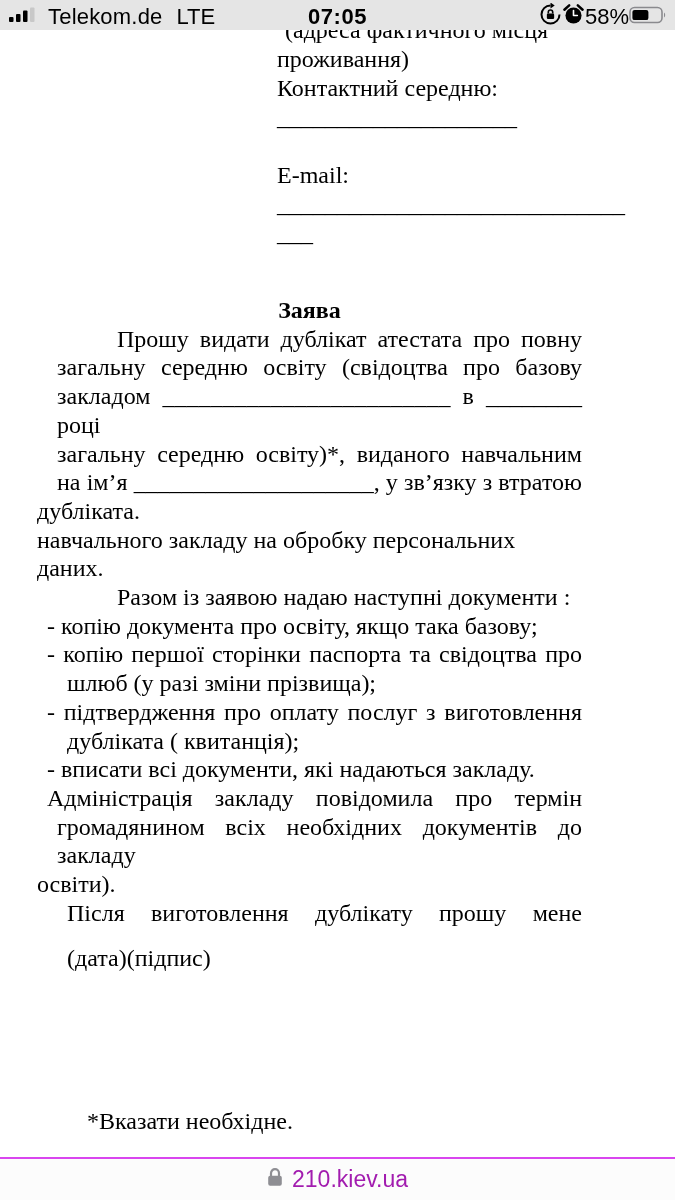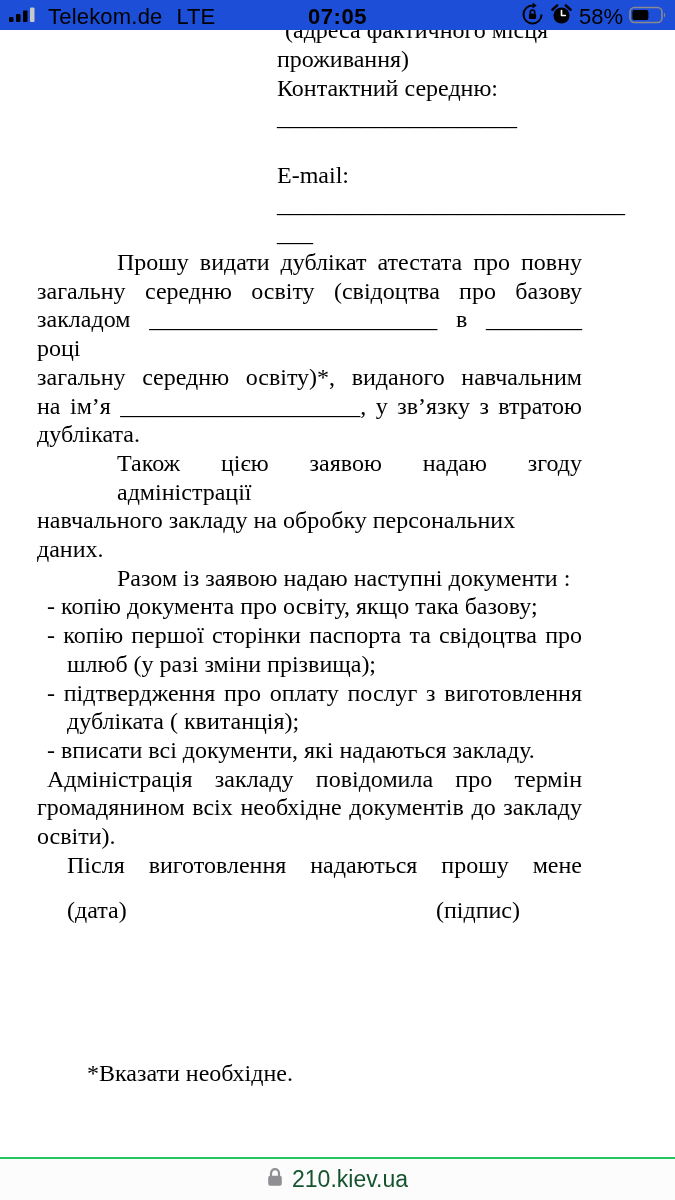--- a/index.html
+++ b/index.html
@@ -5,52 +5,52 @@
   html,body{margin:0;padding:0;}
   body{
     width:675px;height:1200px;position:relative;overflow:hidden;
     background:#ffffff;
     font-family:"Liberation Serif", serif;
     color:#000;
   }
   
   #statusbar{
     position:absolute;top:0;left:0;width:675px;height:30px;
-    background:#1d4ed8;z-index:10;
+    background:#e5e5e5;z-index:10;
     font-family:"Liberation Sans", sans-serif;
   }
   .sb-left{position:absolute;left:8px;top:4px;display:flex;align-items:center;}
   .sb-carrier{font-size:22px;margin-left:6px;letter-spacing:0.2px;}
   .sb-network{font-size:22px;margin-left:14px;}
   .sb-time{position:absolute;left:50%;top:4px;transform:translateX(-50%);
     font-size:22px;font-weight:600;letter-spacing:0.5px;}
-  .sb-right{position:absolute;right:6px;top:3px;display:flex;align-items:center;gap:6px;}
+  .sb-right{position:absolute;right:6px;top:3px;display:flex;align-items:center;}
   .sb-percent{font-size:22px;}
   
   #doc{position:absolute;top:16px;left:0;width:622px;
     padding-left:37px;padding-right:40px;box-sizing:border-box;
     font-size:24px;z-index:1;}
   #top-block{margin-left:240px;}
   .tl{height:29px;line-height:29px;white-space:nowrap;}
   .tl:first-child{text-indent:8px;}
   #doc-title{margin-top:48px;text-align:center;font-weight:bold;line-height:28.7px;}
   .bl{line-height:28.7px;min-height:28.7px;}
-  .j{text-align:justify;text-align-last:justify;}
+  .j{text-align:justify;text-align-last:justify;margin-left:20px;}
   .ind{margin-left:80px;}
   .dash{margin-left:10px;}
   .cont{margin-left:30px;}
-  #sig-row{margin-top:17px;display:flex;justify-content:space-between;
+  #sig-row{margin-top:17px;display:flex;justify-content:flex-start;
     padding-left:30px;padding-right:62px;line-height:28.7px;}
   #footnote{margin-top:134px;margin-left:50px;line-height:28.7px;}
   
   #urlbar{
     position:absolute;left:0;bottom:0;width:675px;height:41px;
-    background:#fcfcfc;border-top:2px solid #22c55e;z-index:10;
+    background:#fcfcfc;border-top:2px solid #d946ef;z-index:10;
     display:flex;align-items:center;justify-content:center;gap:9px;
-    font-family:"Liberation Sans", sans-serif;font-size:23px;color:#14532d;
+    font-family:"Liberation Sans", sans-serif;font-size:23px;color:#a21caf;
   }
 </style>
 </head>
 <body>
 
 <div id="statusbar">
   <div class="sb-left">
     <span>
       <svg width="34" height="18" viewBox="0 0 34 18">
         <rect x="1" y="11" width="4.5" height="5" rx="1" fill="#000"></rect>
@@ -95,40 +95,40 @@
   <div id="top-block">
       <div class="tl">(адреса фактичного місця</div>
       <div class="tl">проживання)</div>
       <div class="tl">Контактний середню:</div>
       <div class="tl">____________________</div>
       <div class="tl">&nbsp;</div>
       <div class="tl">E-mail:</div>
       <div class="tl">_____________________________</div>
       <div class="tl">___</div>
     </div>
+  <div id="doc-title">Заява</div>
   <div id="body-lines">
       <div class="bl ind j">Прошу видати дублікат атестата про повну</div>
       <div class="bl j">загальну середню освіту (свідоцтва про базову</div>
       <div class="bl j">закладом ________________________ в ________ році</div>
       <div class="bl j">загальну середню освіту)*, виданого навчальним</div>
       <div class="bl j">на ім’я ____________________, у зв’язку з втратою</div>
       <div class="bl">дубліката.</div>
-      <div class="bl ind j">Також цією заявою надаю згоду адміністрації</div>
       <div class="bl">навчального закладу на обробку персональних даних.</div>
       <div class="bl ind">Разом із заявою надаю наступні документи :</div>
       <div class="bl dash">- копію документа про освіту, якщо така базову;</div>
       <div class="bl dash j">- копію першої сторінки паспорта та свідоцтва про</div>
       <div class="bl cont">шлюб (у разі зміни прізвища);</div>
       <div class="bl dash j">- підтвердження про оплату послуг з виготовлення</div>
       <div class="bl cont">дубліката ( квитанція);</div>
       <div class="bl dash">- вписати всі документи, які надаються закладу.</div>
       <div class="bl dash j">Адміністрація закладу повідомила про термін</div>
-      <div class="bl j">громадянином всіх необхідне документів до закладу</div>
+      <div class="bl j">громадянином всіх необхідних документів до закладу</div>
       <div class="bl">освіти).</div>
-      <div class="bl cont j">Після виготовлення надаються прошу мене</div>
+      <div class="bl cont j">Після виготовлення дублікату прошу мене</div>
     </div>
   <div id="sig-row">
     <span>(дата)</span>
     <span>(підпис)</span>
   </div>
   <div id="footnote">*Вказати необхідне.</div>
 </div>
 
 <div id="urlbar">
   <span>

